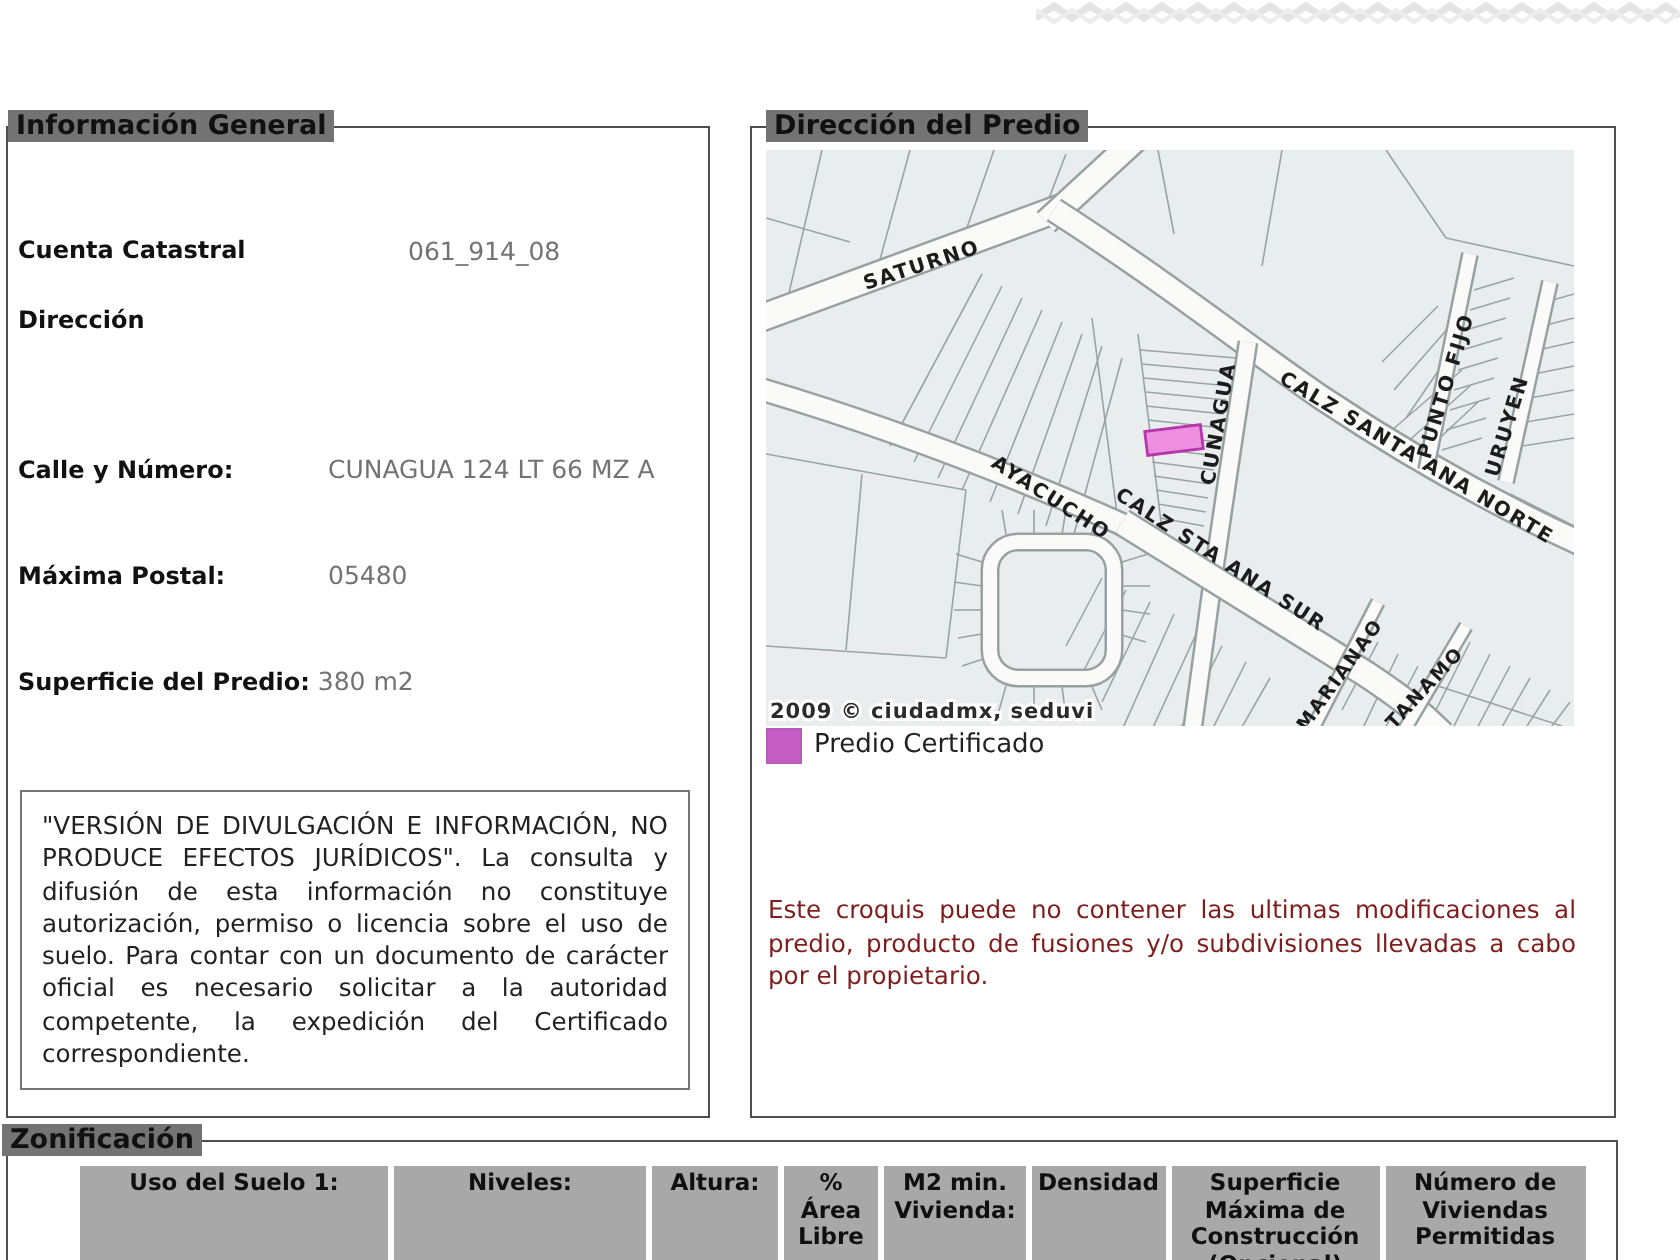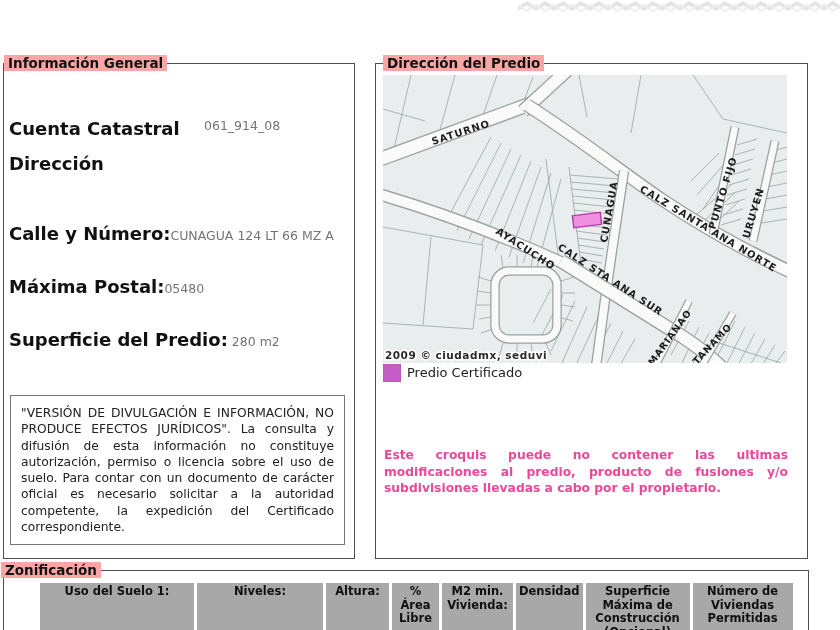--- a/index.html
+++ b/index.html
@@ -2,34 +2,34 @@
 <html><head>
 <meta charset="utf-8">
 <style>
   html,body{margin:0;padding:0;}
   body{
     width:840px;height:630px;position:relative;overflow:hidden;background:#fff;
     font-family:"DejaVu Sans","Liberation Sans",sans-serif;color:#1a1a1a;
   }
   .fs{position:absolute;border:1px solid #4f4f4f;background:#fff;}
   .fs-legend{
-    position:absolute;top:-9px;background:#fca5a5;font-weight:bold;
+    position:absolute;top:-9px;background:#737373;font-weight:bold;
     font-size:13.5px;padding:0 4px;white-space:nowrap;color:#111;
   }
-  .lbl{font-weight:bold;font-size:18px;color:#111;}
+  .lbl{font-weight:bold;font-size:12px;color:#111;}
   .val{font-size:12.5px;color:#737373;}
   .addr-row{height:17px;line-height:17px;white-space:nowrap;margin-top:36px;}
   .addr-row .lbl{display:inline-block;min-width:155px;}
   .disclaimer{
     position:absolute;left:6px;top:331px;width:313px;border:1px solid #767676;
     padding:9px 10px;font-size:12.3px;line-height:16.3px;text-align:justify;color:#222;
   }
   .note{
     position:absolute;left:8px;top:383px;width:404px;
-    font-size:12.3px;line-height:16.5px;text-align:justify;color:#ec4899;font-weight:bold;
+    font-size:12.3px;line-height:16.5px;text-align:justify;color:#7f1d1d;
   }
   .map-wrap{position:absolute;left:7px;top:11px;width:404px;height:288px;}
   .map-legend{position:absolute;left:7px;top:299px;height:17px;line-height:17px;}
   .swatch{display:inline-block;width:16px;height:16px;vertical-align:middle;margin-right:6px;border:1px solid #b95ab9;}
   .map-legend .cap{font-size:13px;color:#222;vertical-align:middle;}
   .zon-table{border-collapse:separate;border-spacing:3px;position:absolute;left:33px;top:9px;}
   .zon-table th{
     background:#a8a8a8;color:#101010;font-weight:bold;font-size:11.5px;
     line-height:13.5px;text-align:center;vertical-align:top;padding:2px 3px;
   }
@@ -53,21 +53,21 @@
   <span class="lbl" style="position:absolute;left:5px;top:89px;">Dirección</span>
 
   <div style="position:absolute;left:5px;top:125px;">
     <div class="addr-row">
       <span class="lbl">Calle y Número:</span><span class="val">CUNAGUA 124 LT 66 MZ A</span>
     </div>
     <div class="addr-row">
       <span class="lbl">Máxima Postal:</span><span class="val">05480</span>
     </div>
     <div class="addr-row">
-      <span class="lbl" style="min-width:0;margin-right:4px;">Superficie del Predio:</span><span class="val">280 m2</span>
+      <span class="lbl" style="min-width:0;margin-right:4px;">Superficie del Predio:</span><span class="val">380 m2</span>
     </div>
   </div>
 
   <div class="disclaimer">"VERSIÓN DE DIVULGACIÓN E INFORMACIÓN, NO PRODUCE EFECTOS JURÍDICOS". La consulta y difusión de esta información no constituye autorización, permiso o licencia sobre el uso de suelo. Para contar con un documento de carácter oficial es necesario solicitar a la autoridad competente, la expedición del Certificado correspondiente.</div>
 </div>
 
 <div class="fs" style="left:375px;top:63px;width:431px;height:494px;">
   <span class="fs-legend" style="left:7px;">Dirección del Predio</span>
 
   <div class="map-wrap">

